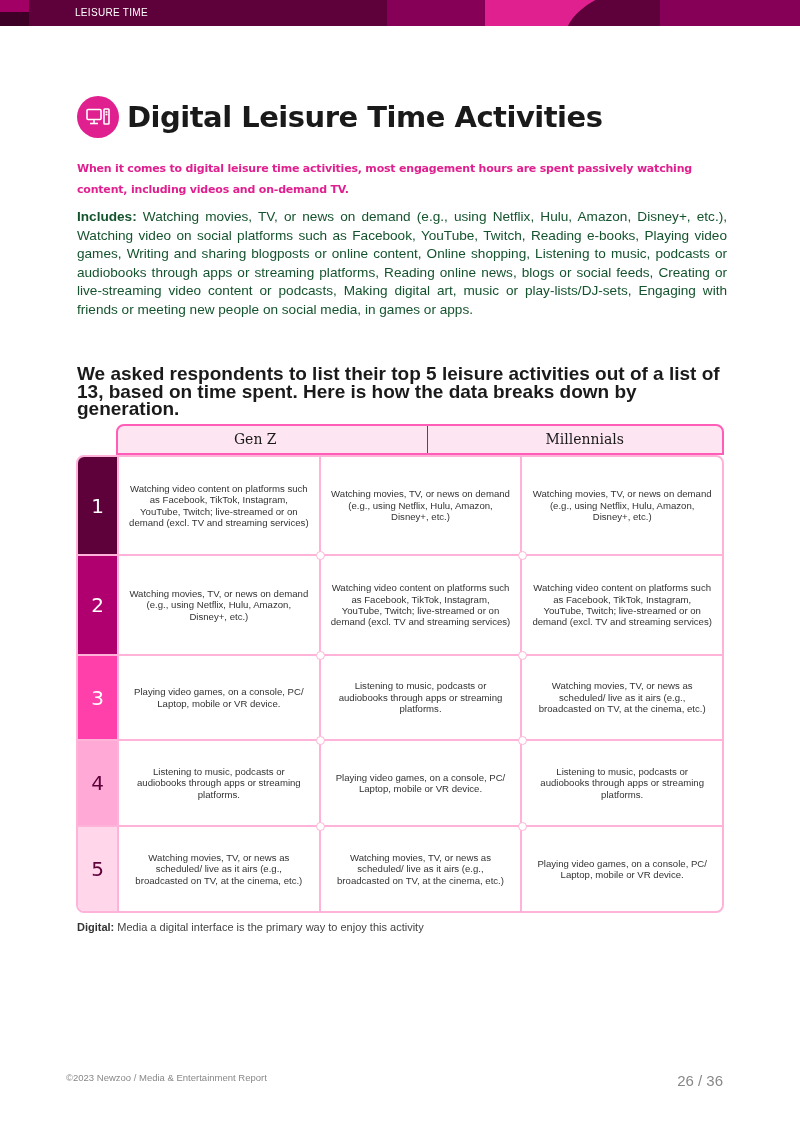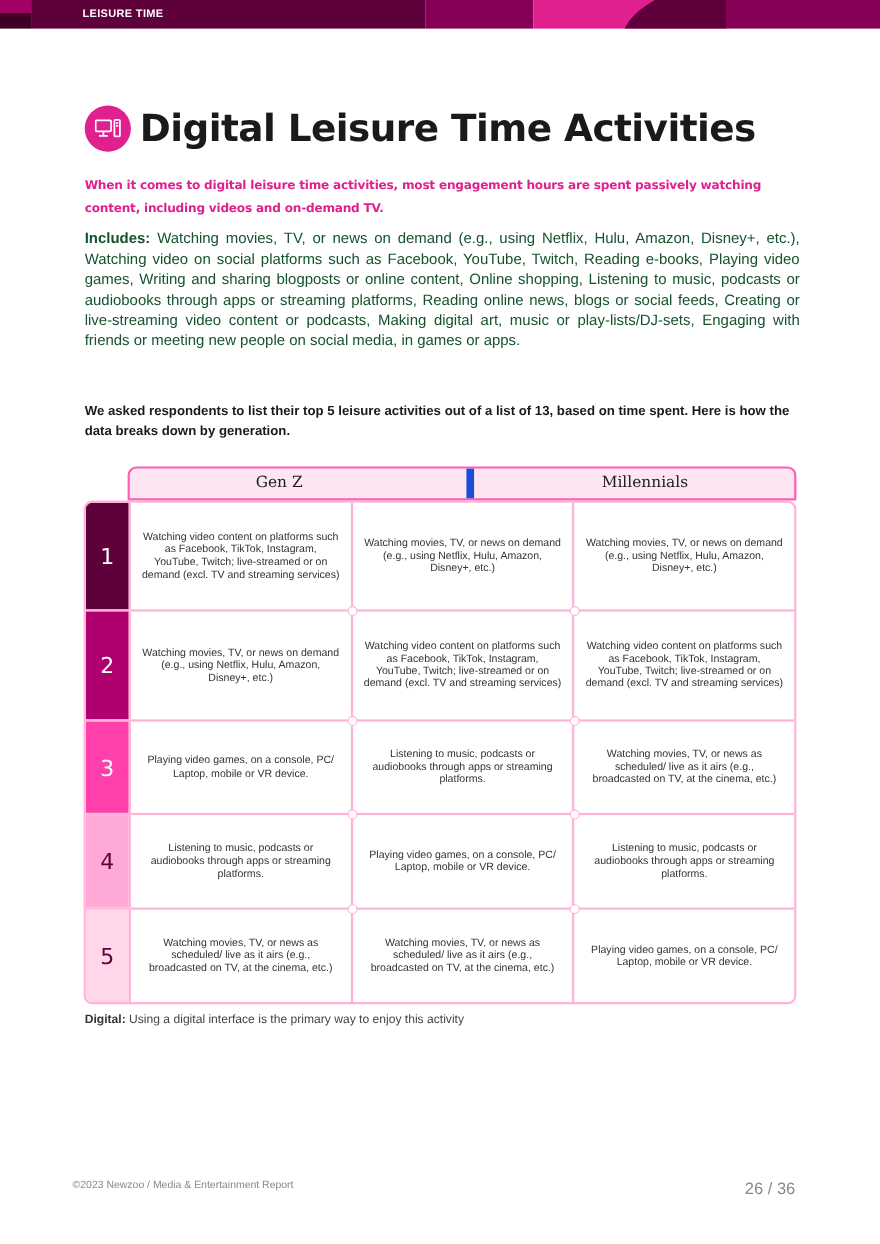--- a/index.html
+++ b/index.html
@@ -1,40 +1,40 @@
 <!DOCTYPE html>
 <html><head>
 <meta charset="utf-8">
 <style>
   * { box-sizing: border-box; margin: 0; padding: 0; }
   body { width: 800px; height: 1131px; background: #ffffff; font-family: "Liberation Sans", sans-serif; color: #1a1a1a; position: relative; overflow: hidden; }
   .topbar { position: absolute; top: 0; left: 0; width: 800px; height: 26px; display: flex; }
   .tb-a { width: 29px; height: 26px; position: relative; background: #3e0027; }
   .tb-a::before { content: ""; position: absolute; top: 0; left: 0; width: 29px; height: 12px; background: #a30066; }
   .tb-b { width: 358px; height: 26px; background: #5e003a; position: relative; }
-  .tb-b span { position: absolute; left: 46px; top: 7px; font-size: 10px; font-weight: bold; color: #ffffff; letter-spacing: 0.3px; }
+  .tb-b span { position: absolute; left: 46px; top: 7px; font-size: 10px; font-weight: normal; color: #ffffff; letter-spacing: 0.3px; }
   .tb-c { width: 98px; height: 26px; background: #860058; }
   .tb-d { width: 175px; height: 26px; background: #e0208f; position: relative; overflow: hidden; }
   .tb-d::after { content: ""; position: absolute; left: 85px; top: -20px; width: 160px; height: 80px; background: #5e003a; border-radius: 60% 0 0 0; transform: skewX(-20deg); }
   .tb-e { flex: 1; height: 26px; background: #860058; }
 
   .title-row { position: absolute; left: 77px; top: 96px; display: flex; align-items: center; }
   .title-icon { width: 42px; height: 42px; border-radius: 50%; background: #e0208f; display: flex; align-items: center; justify-content: center; margin-right: 8px; }
-  .title { font-size: 34px; color: #1a1a1a; font-family: "DejaVu Sans", sans-serif; letter-spacing: -0.5px; }
+  .title { font-size: 29px; color: #1a1a1a; font-family: "DejaVu Sans", sans-serif; letter-spacing: -0.5px; }
 
   .subtitle { position: absolute; left: 77px; top: 158px; width: 650px; font-size: 11px; font-weight: bold; color: #e0208f; line-height: 21px; font-family: "DejaVu Sans", sans-serif; letter-spacing: -0.2px; }
   .includes { position: absolute; left: 77px; top: 208px; width: 650px; font-size: 13.6px; line-height: 18.5px; color: #14532d; text-align: justify; }
   .includes b { font-weight: bold; }
 
-  .intro { position: absolute; left: 77px; top: 365px; width: 660px; font-size: 12px; font-weight: bold; line-height: 17.5px; color: #1a1a1a; }
+  .intro { position: absolute; left: 77px; top: 365px; width: 660px; font-size: 19px; font-weight: bold; line-height: 17.5px; color: #1a1a1a; }
 
   .grid { position: absolute; left: 76px; top: 424px; width: 648px; }
   .head-row { position: absolute; left: 40px; top: 0; width: 608px; height: 31px; background: #fde6f1; border: 2px solid #ff5db7; border-radius: 8px 8px 0 0; display: flex; gap: 34px; }
   .head-cell { flex: 1; text-align: center; line-height: 27px; font-size: 14px; font-family: "DejaVu Serif", serif; color: #1a1a1a; }
-  .head-cell + .head-cell { border-left: 7px solid #1d4ed8; padding-left: 20px; }
+  .head-cell + .head-cell { border-left: 1px solid #1d4ed8; padding-left: 20px; }
 
   .body { position: absolute; left: 0; top: 31px; width: 648px; border: 2px solid #ffb3d9; border-radius: 8px; overflow: hidden; }
   .row { display: flex; border-top: 2px solid #ffb3d9; position: relative; }
   .row:first-child { border-top: none; }
   .rank { width: 39px; flex: none; display: flex; align-items: center; justify-content: center; font-size: 20px; font-family: "DejaVu Sans", sans-serif; }
   .cell { flex: 1; display: flex; align-items: center; justify-content: center; text-align: center; font-size: 9.6px; line-height: 11.4px; color: #333; padding: 4px 10px; border-left: 2px solid #ffb3d9; white-space: pre-line; }
   .dot { position: absolute; width: 9px; height: 9px; border-radius: 50%; background: #fff; border: 1.5px solid #ffb3d9; top: -5.5px; }
 
   .footnote { position: absolute; left: 77px; top: 921px; font-size: 11px; color: #444; }
   .footnote b { font-weight: bold; color: #333; }
@@ -114,16 +114,16 @@
         <div class="rank" style="background: rgb(255, 214, 234); color: rgb(94, 0, 58);">5</div>
         <div class="cell">Watching movies, TV, or news as scheduled/ live as it airs (e.g., broadcasted on TV, at the cinema, etc.)</div>
         <div class="cell">Watching movies, TV, or news as scheduled/ live as it airs (e.g., broadcasted on TV, at the cinema, etc.)</div>
         <div class="cell">Playing video games, on a console, PC/ Laptop, mobile or VR device.</div>
         <span class="dot" style="left: 238px;"></span>
         <span class="dot" style="left: 440px;"></span>
       </div>
     </div>
 </div>
 
-<p class="footnote"><b>Digital:</b><span> Using a digital interface is the primary way to enjoy this activity</span></p>
+<p class="footnote"><b>Digital:</b><span> Media a digital interface is the primary way to enjoy this activity</span></p>
 
 <div class="footer-left">©2023 Newzoo / Media &amp; Entertainment Report</div>
 <div class="footer-right">26 / 36</div>
 
 </body></html>

